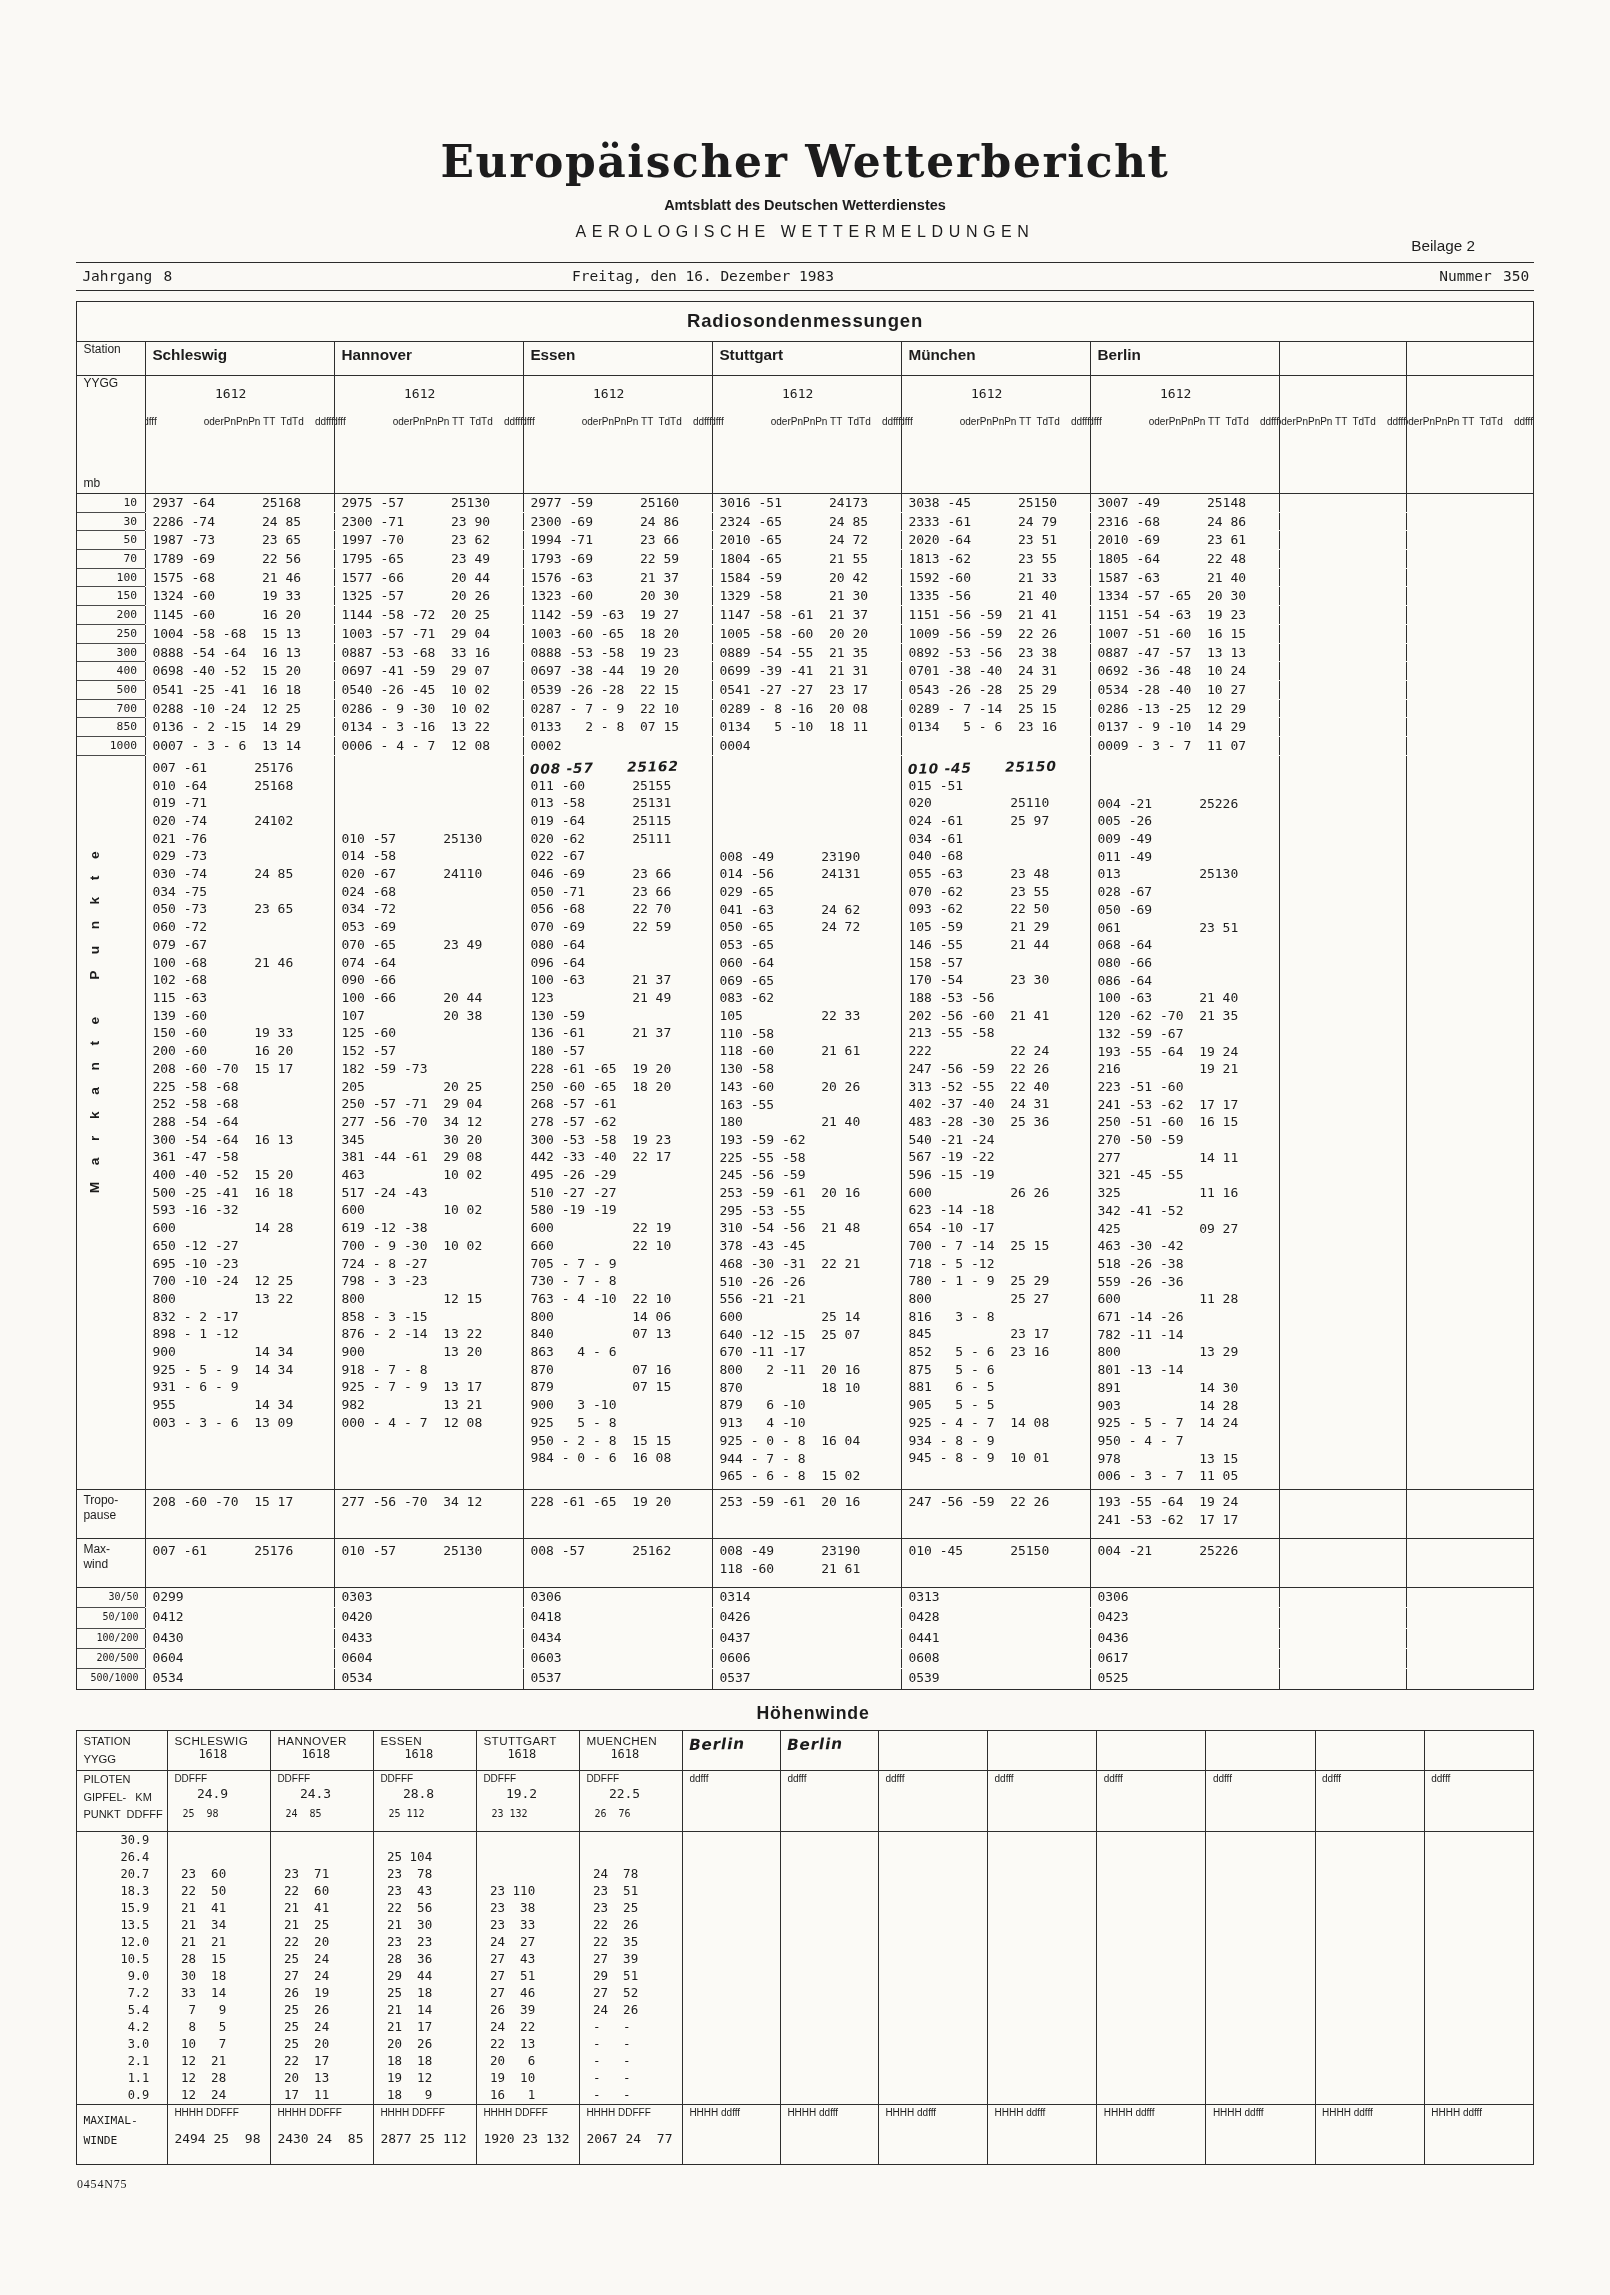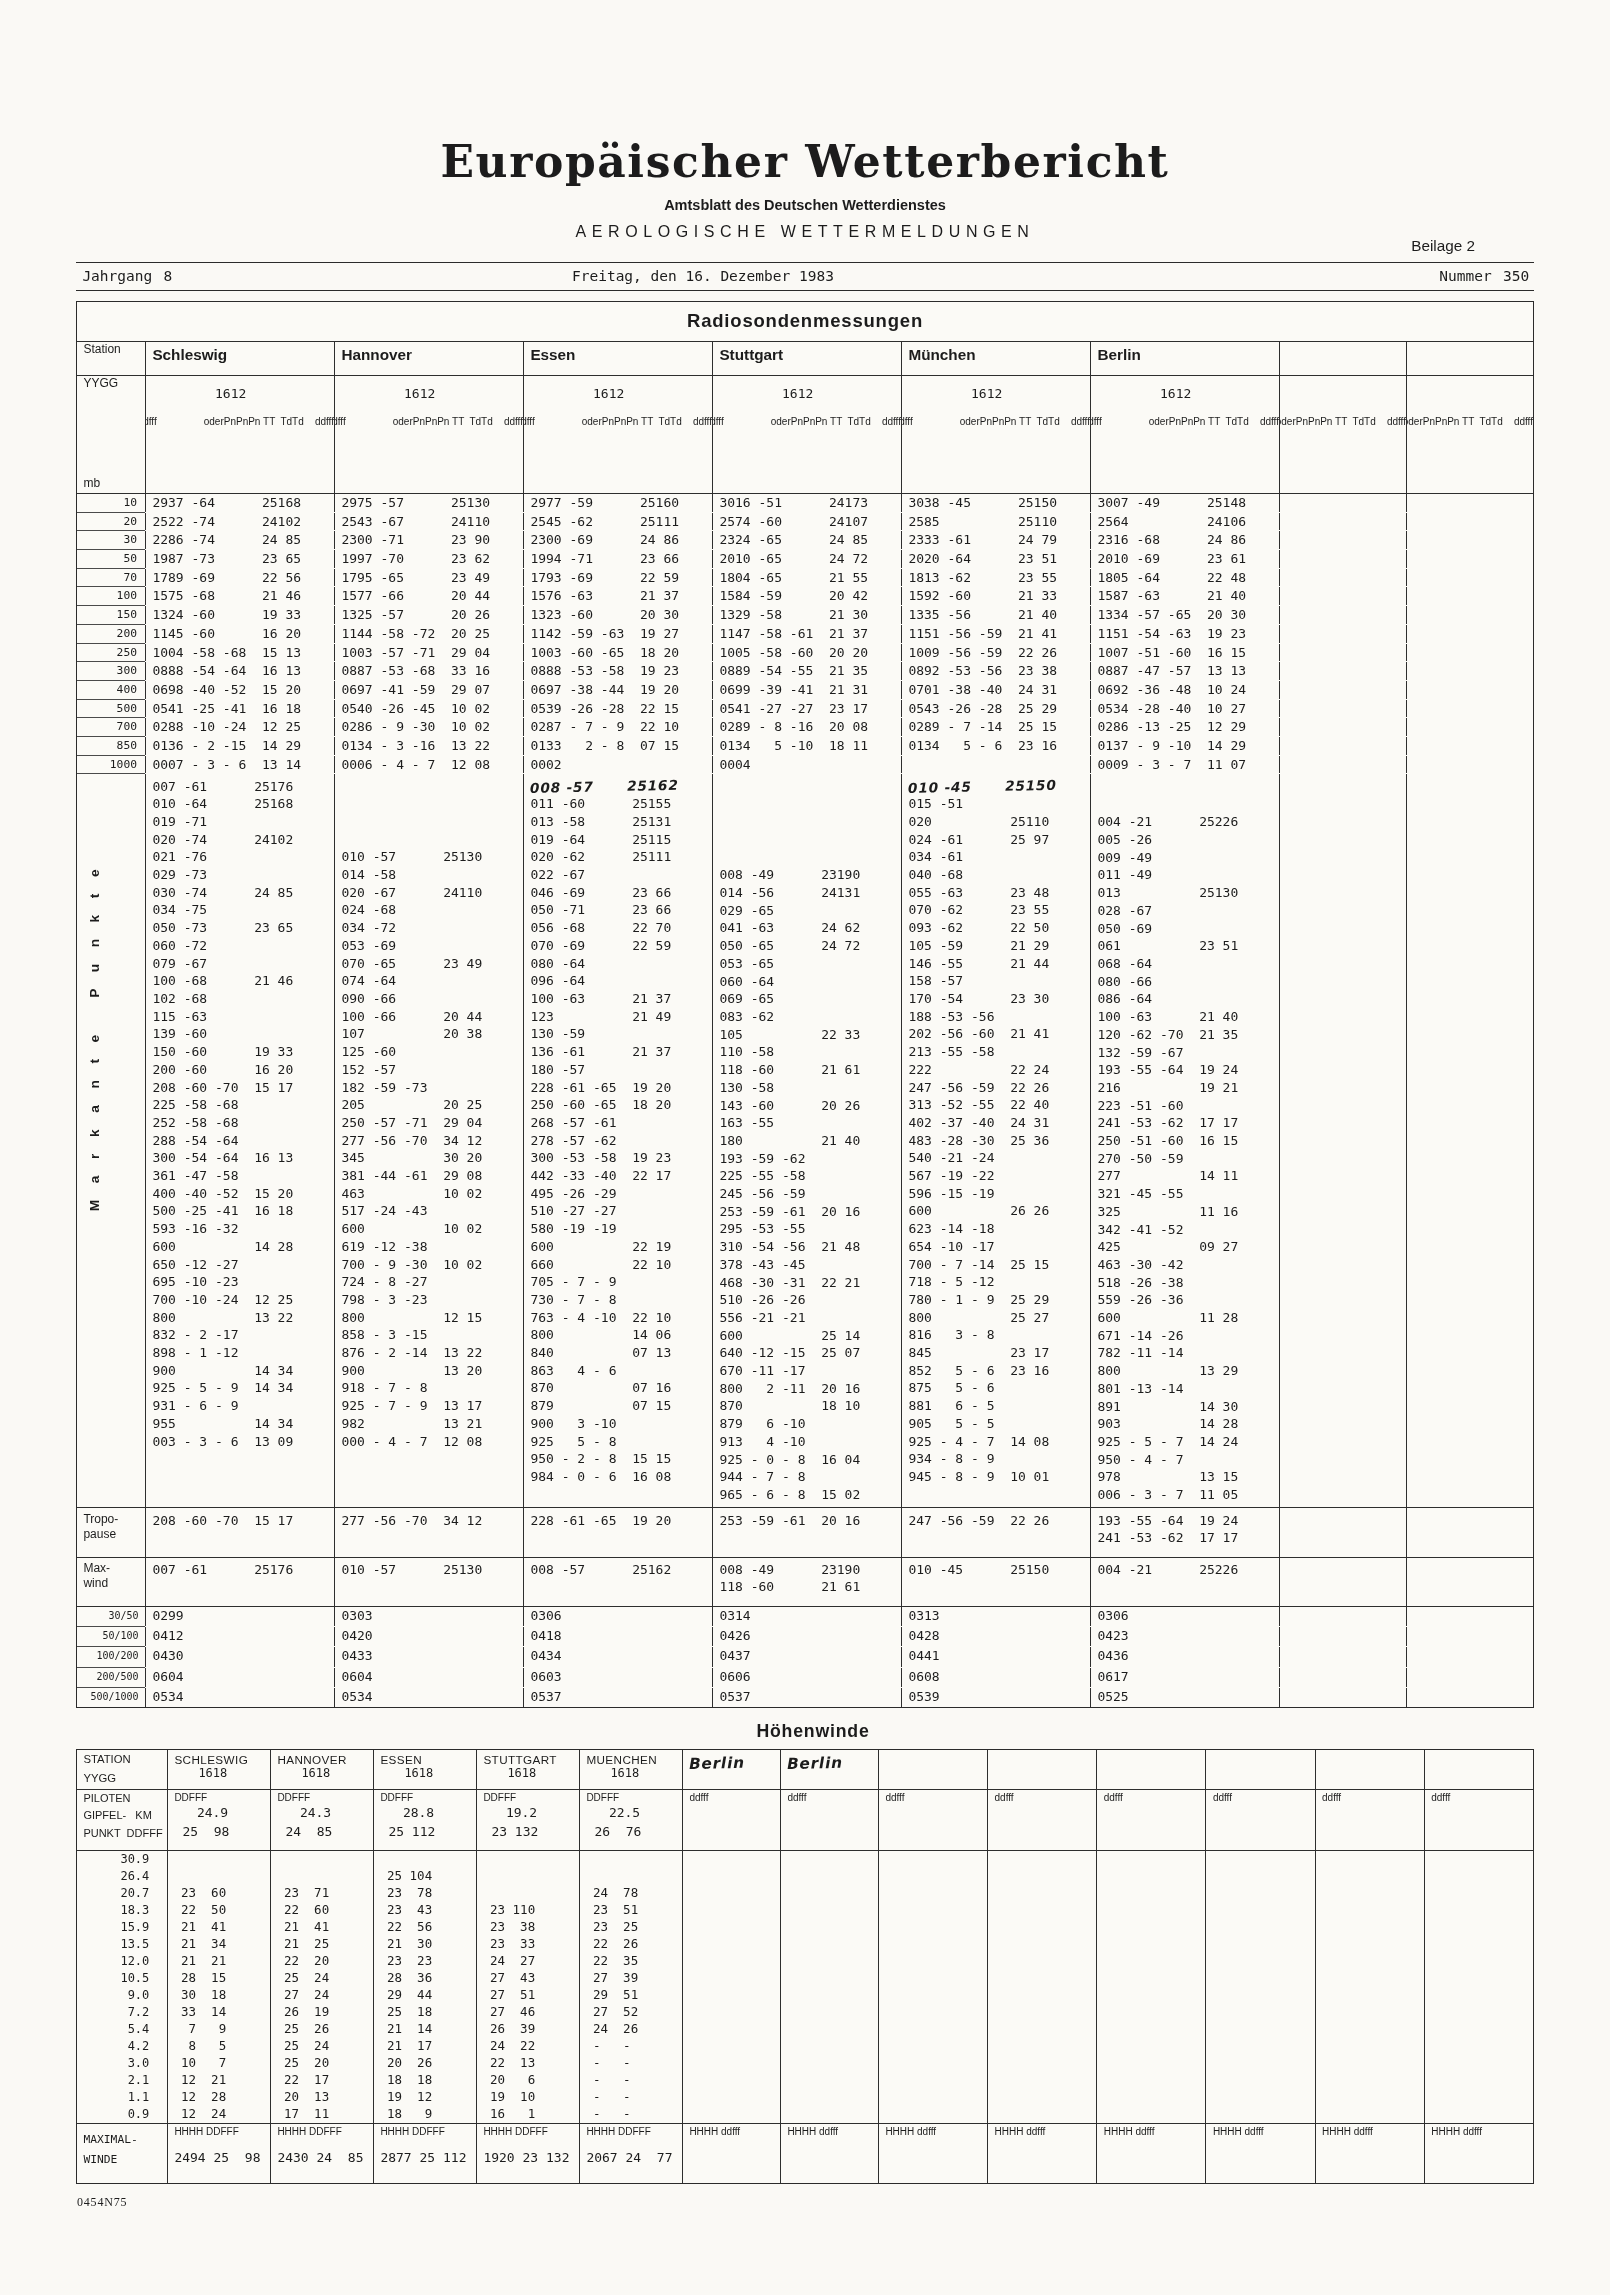--- a/index.html
+++ b/index.html
@@ -77,21 +77,21 @@
   .hw-head .cell{min-height:39px;}
   .hw-head .lbl div{font-size:11.3px;line-height:17px;padding-top:1.6px;}
   .hw-stname{font-family:"Liberation Sans",sans-serif;font-size:11.7px;letter-spacing:0.4px;padding-top:3.2px;}
   .hw-yygg{font-size:12px;padding-left:24px;}
   .berlin{font-size:15.3px;padding-top:4.8px;transform:rotate(-1.2deg);}
   .hw-pilot{border-bottom:1.2px solid #2e2e2e;}
   .hw-pilot .cell{min-height:60px;}
   .hw-pilot .lbl div{font-size:11px;line-height:17.7px;white-space:pre;}
   .small{font-family:"Liberation Sans",sans-serif;font-size:10px;padding-top:2.4px;}
   .kmv{font-size:13px;padding-left:22.5px;line-height:19.3px;}
-  .dv{font-size:13px;padding-left:8px;line-height:19.3px;white-space:pre;}
+  .dv{font-size:10px;padding-left:8px;line-height:19.3px;white-space:pre;}
   .hw-km .cell{height:17px;}
   .kmlbl{font-family:"DejaVu Sans Mono",monospace;font-size:12px;text-align:right;padding-right:17.7px;padding-left:0;line-height:16px;}
   .kmval{font-size:12.5px;line-height:16px;padding-left:13px;white-space:pre;}
   .hw-max{border-top:1.2px solid #2e2e2e;}
   .hw-max .cell{min-height:53px;}
   .maxlbl{white-space:pre-line;font-size:11.3px;line-height:20px;padding-top:6.4px;}
   .maxv{font-size:13px;white-space:pre;margin-top:13px;}
   .footer-code{margin:11.3px 0 0 77px;font-family:Liberation Serif, serif;font-size:12px;letter-spacing:0.8px;}
 </style>
 </head>
@@ -189,31 +189,20 @@
           <div class="cell val">2937 -64      25168</div>
           <div class="cell val">2975 -57      25130</div>
           <div class="cell val">2977 -59      25160</div>
           <div class="cell val">3016 -51      24173</div>
           <div class="cell val">3038 -45      25150</div>
           <div class="cell val">3007 -49      25148</div>
           <div class="cell"></div>
           <div class="cell"></div>
         </div>
         <div class="rs-grid rs-level">
-          <div class="cell lvl">20</div>
-          <div class="cell val">2522 -74      24102</div>
-          <div class="cell val">2543 -67      24110</div>
-          <div class="cell val">2545 -62      25111</div>
-          <div class="cell val">2574 -60      24107</div>
-          <div class="cell val">2585          25110</div>
-          <div class="cell val">2564          24106</div>
-          <div class="cell"></div>
-          <div class="cell"></div>
-        </div>
-        <div class="rs-grid rs-level">
           <div class="cell lvl">30</div>
           <div class="cell val">2286 -74      24 85</div>
           <div class="cell val">2300 -71      23 90</div>
           <div class="cell val">2300 -69      24 86</div>
           <div class="cell val">2324 -65      24 85</div>
           <div class="cell val">2333 -61      24 79</div>
           <div class="cell val">2316 -68      24 86</div>
           <div class="cell"></div>
           <div class="cell"></div>
         </div>

